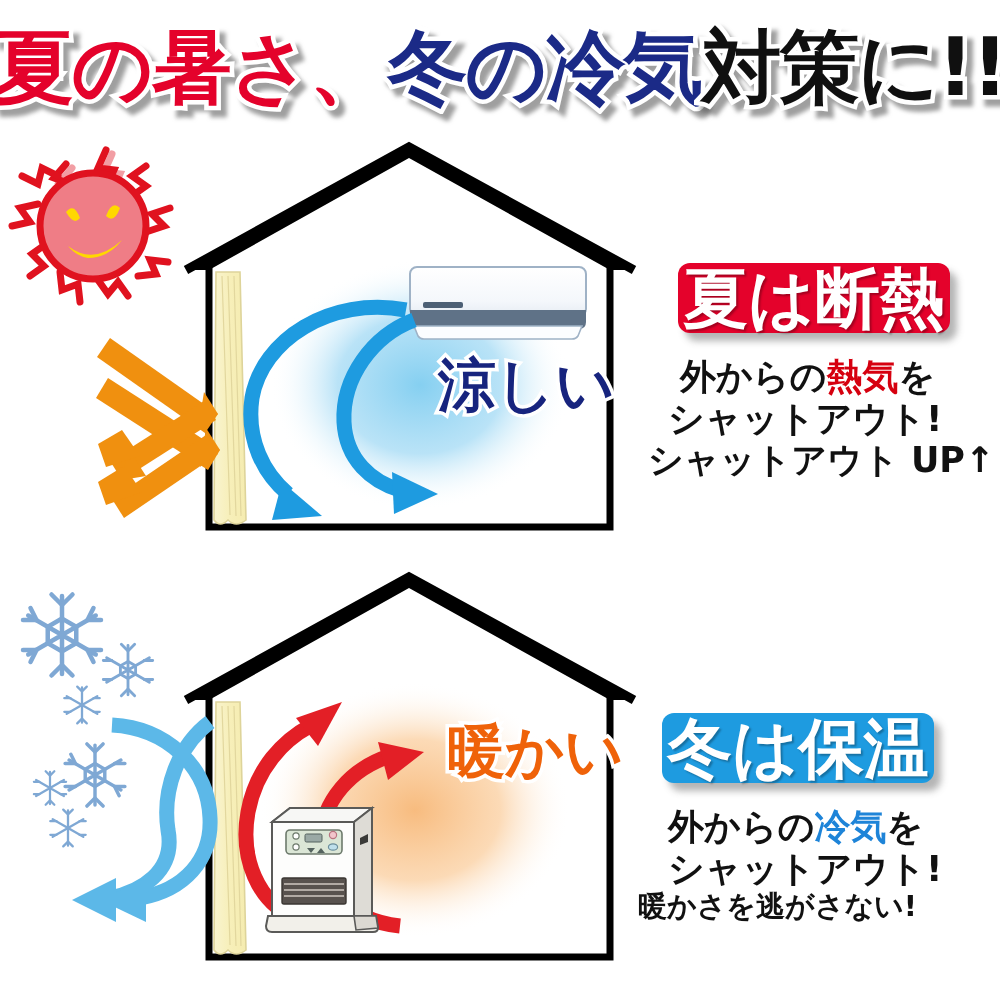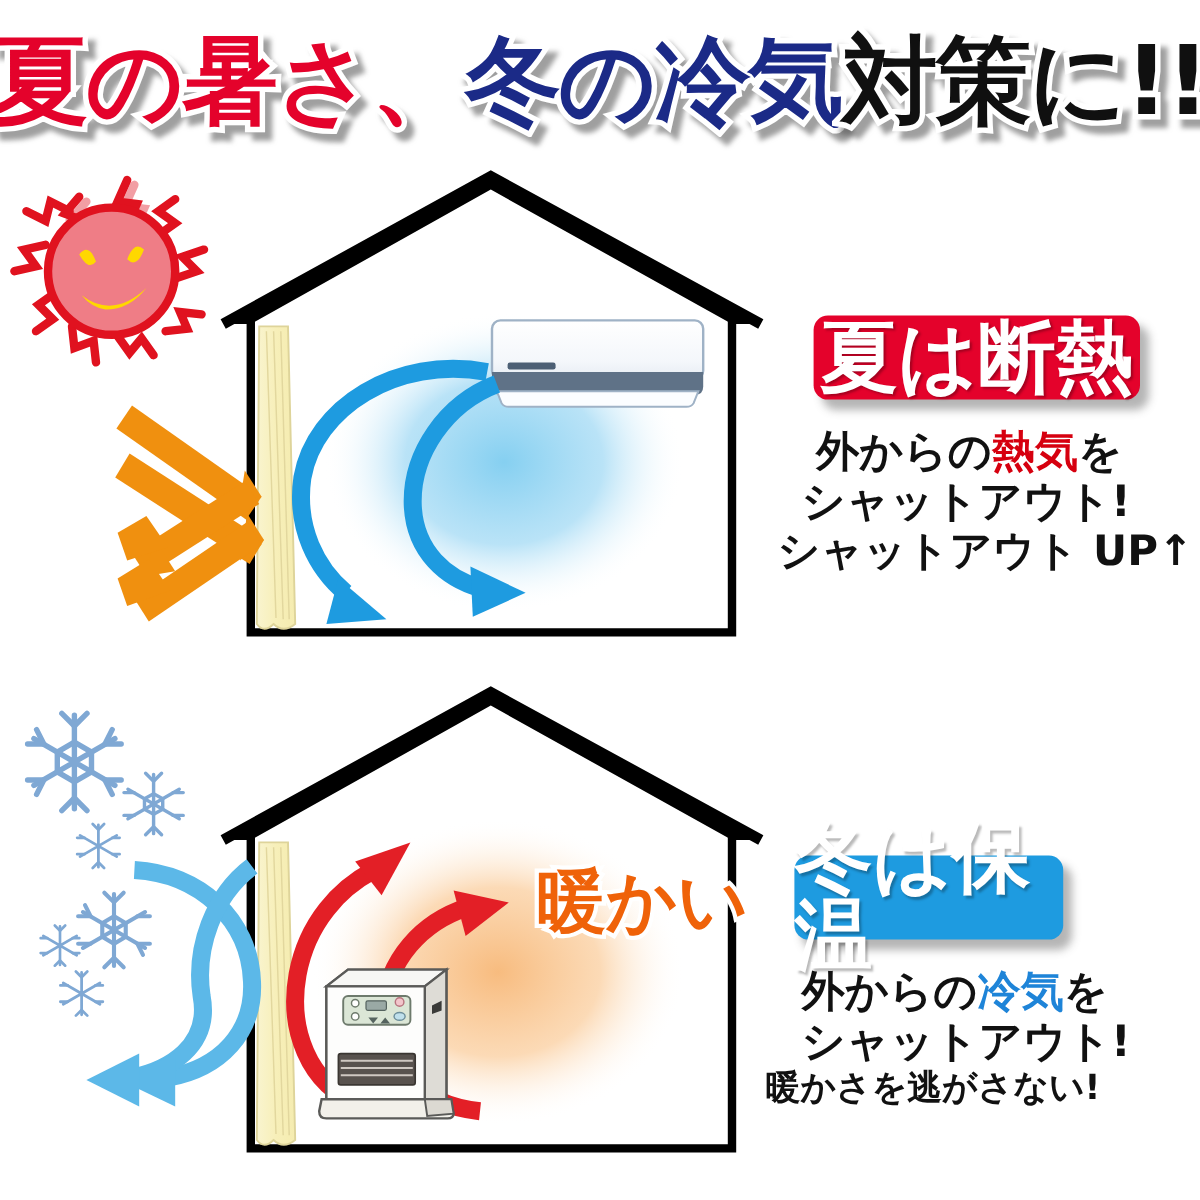--- a/index.html
+++ b/index.html
@@ -69,21 +69,21 @@
     line-height: 1;
     text-shadow: 2px 2px 2px rgba(0,0,0,0.28);
   }
   #badge-summer {
     left: 678px; top: 263px;
     width: 272px; height: 70px;
     background: #e4022b;
   }
   #badge-winter {
     left: 662px; top: 713px;
-    width: 224px; height: 70px;
+    width: 272px; height: 70px;
     background: #1e9be0;
   }
 
   .desc {
     position: absolute;
     font-family: "DejaVu Sans", "Liberation Sans", sans-serif;
     font-weight: bold;
     color: #111111;
     line-height: 1.17;
     white-space: nowrap;
@@ -215,20 +215,21 @@
   </svg>
 
   <div class="badge" id="badge-summer">
     <span class="badge-label">夏は断熱</span>
   </div>
   <div class="desc" id="desc-summer">
     <span class="line l1"><span>外からの</span><span class="em-red">熱気</span><span>を</span></span>
     <span class="line l2">シャットアウト!</span>
     <span class="line l3">シャットアウト UP↑</span>
   </div>
+  <div class="room-label" id="label-cool">涼しい</div>
 
   <svg class="panel" style="left:0; top:560px;" width="670" height="420" viewBox="0 0 670 420">
     <defs>
       <radialGradient id="warmGlow" cx="50%" cy="50%" r="50%">
         <stop offset="0%" stop-color="#f7b878" stop-opacity="0.95"></stop>
         <stop offset="55%" stop-color="#fbd2a6" stop-opacity="0.82"></stop>
         <stop offset="100%" stop-color="#ffffff" stop-opacity="0"></stop>
       </radialGradient>
       <linearGradient id="curtainG2" x1="0" y1="0" x2="1" y2="0">
         <stop offset="0%" stop-color="#f9f4cf"></stop>

